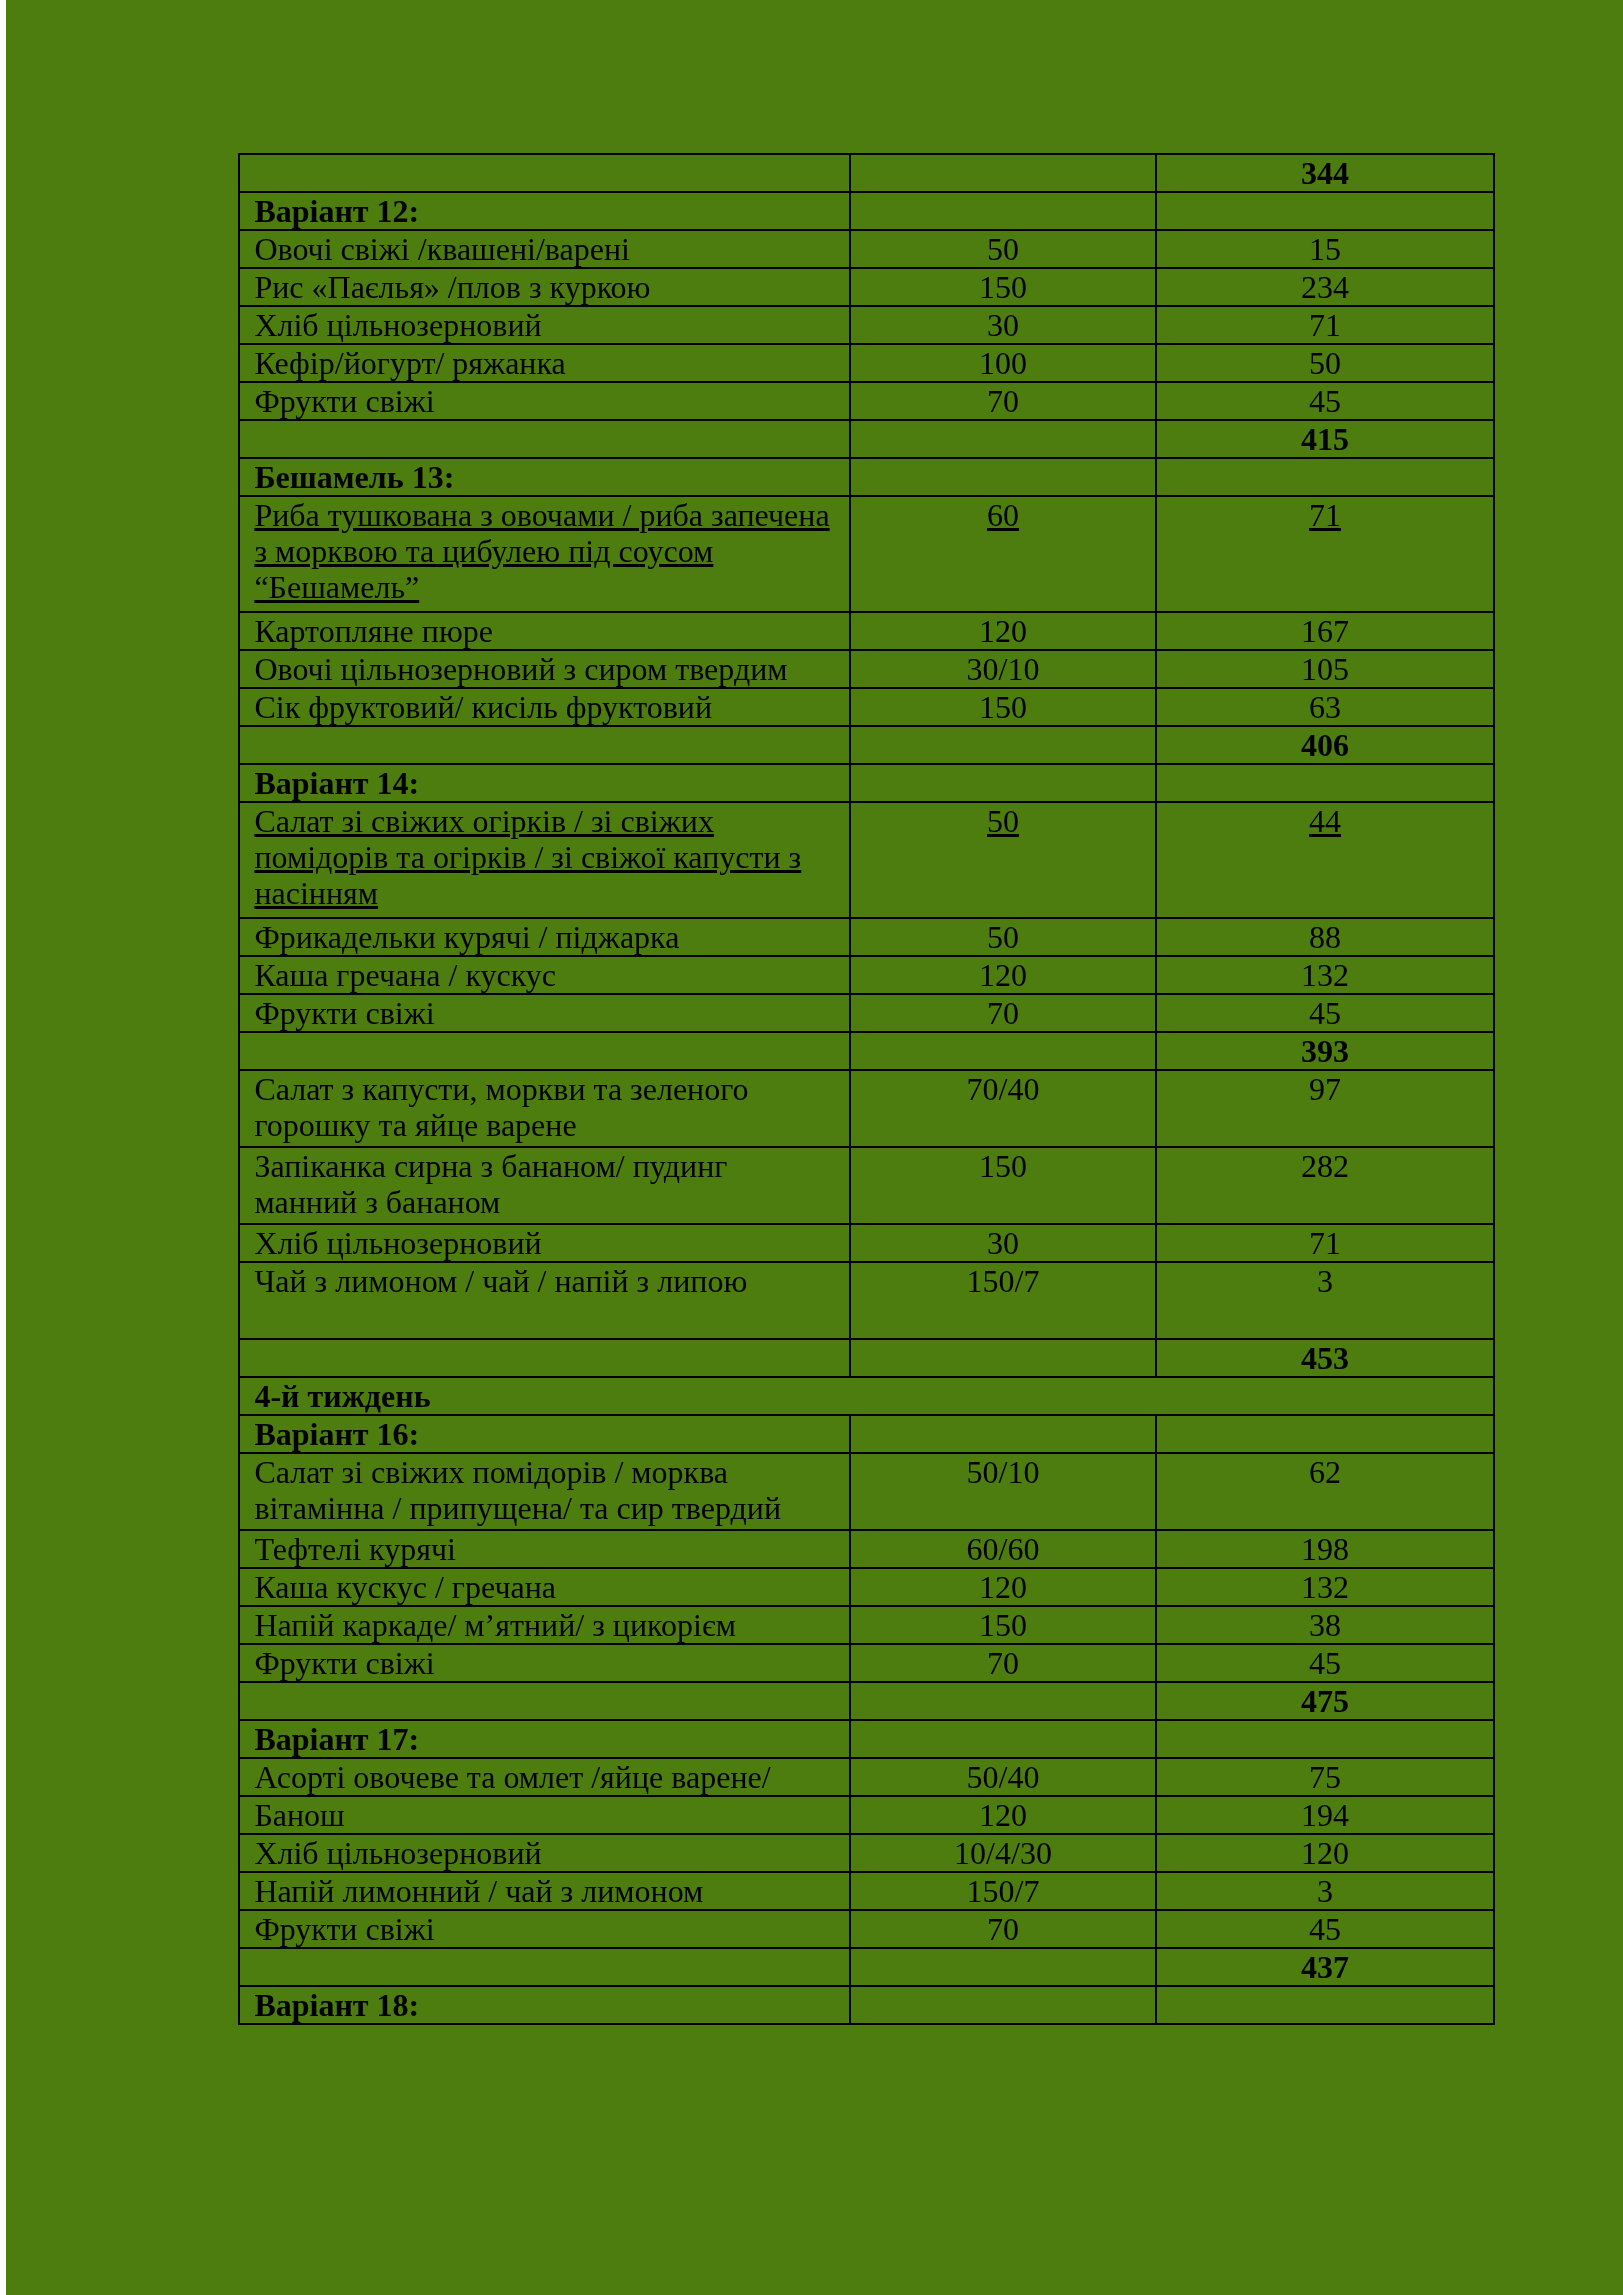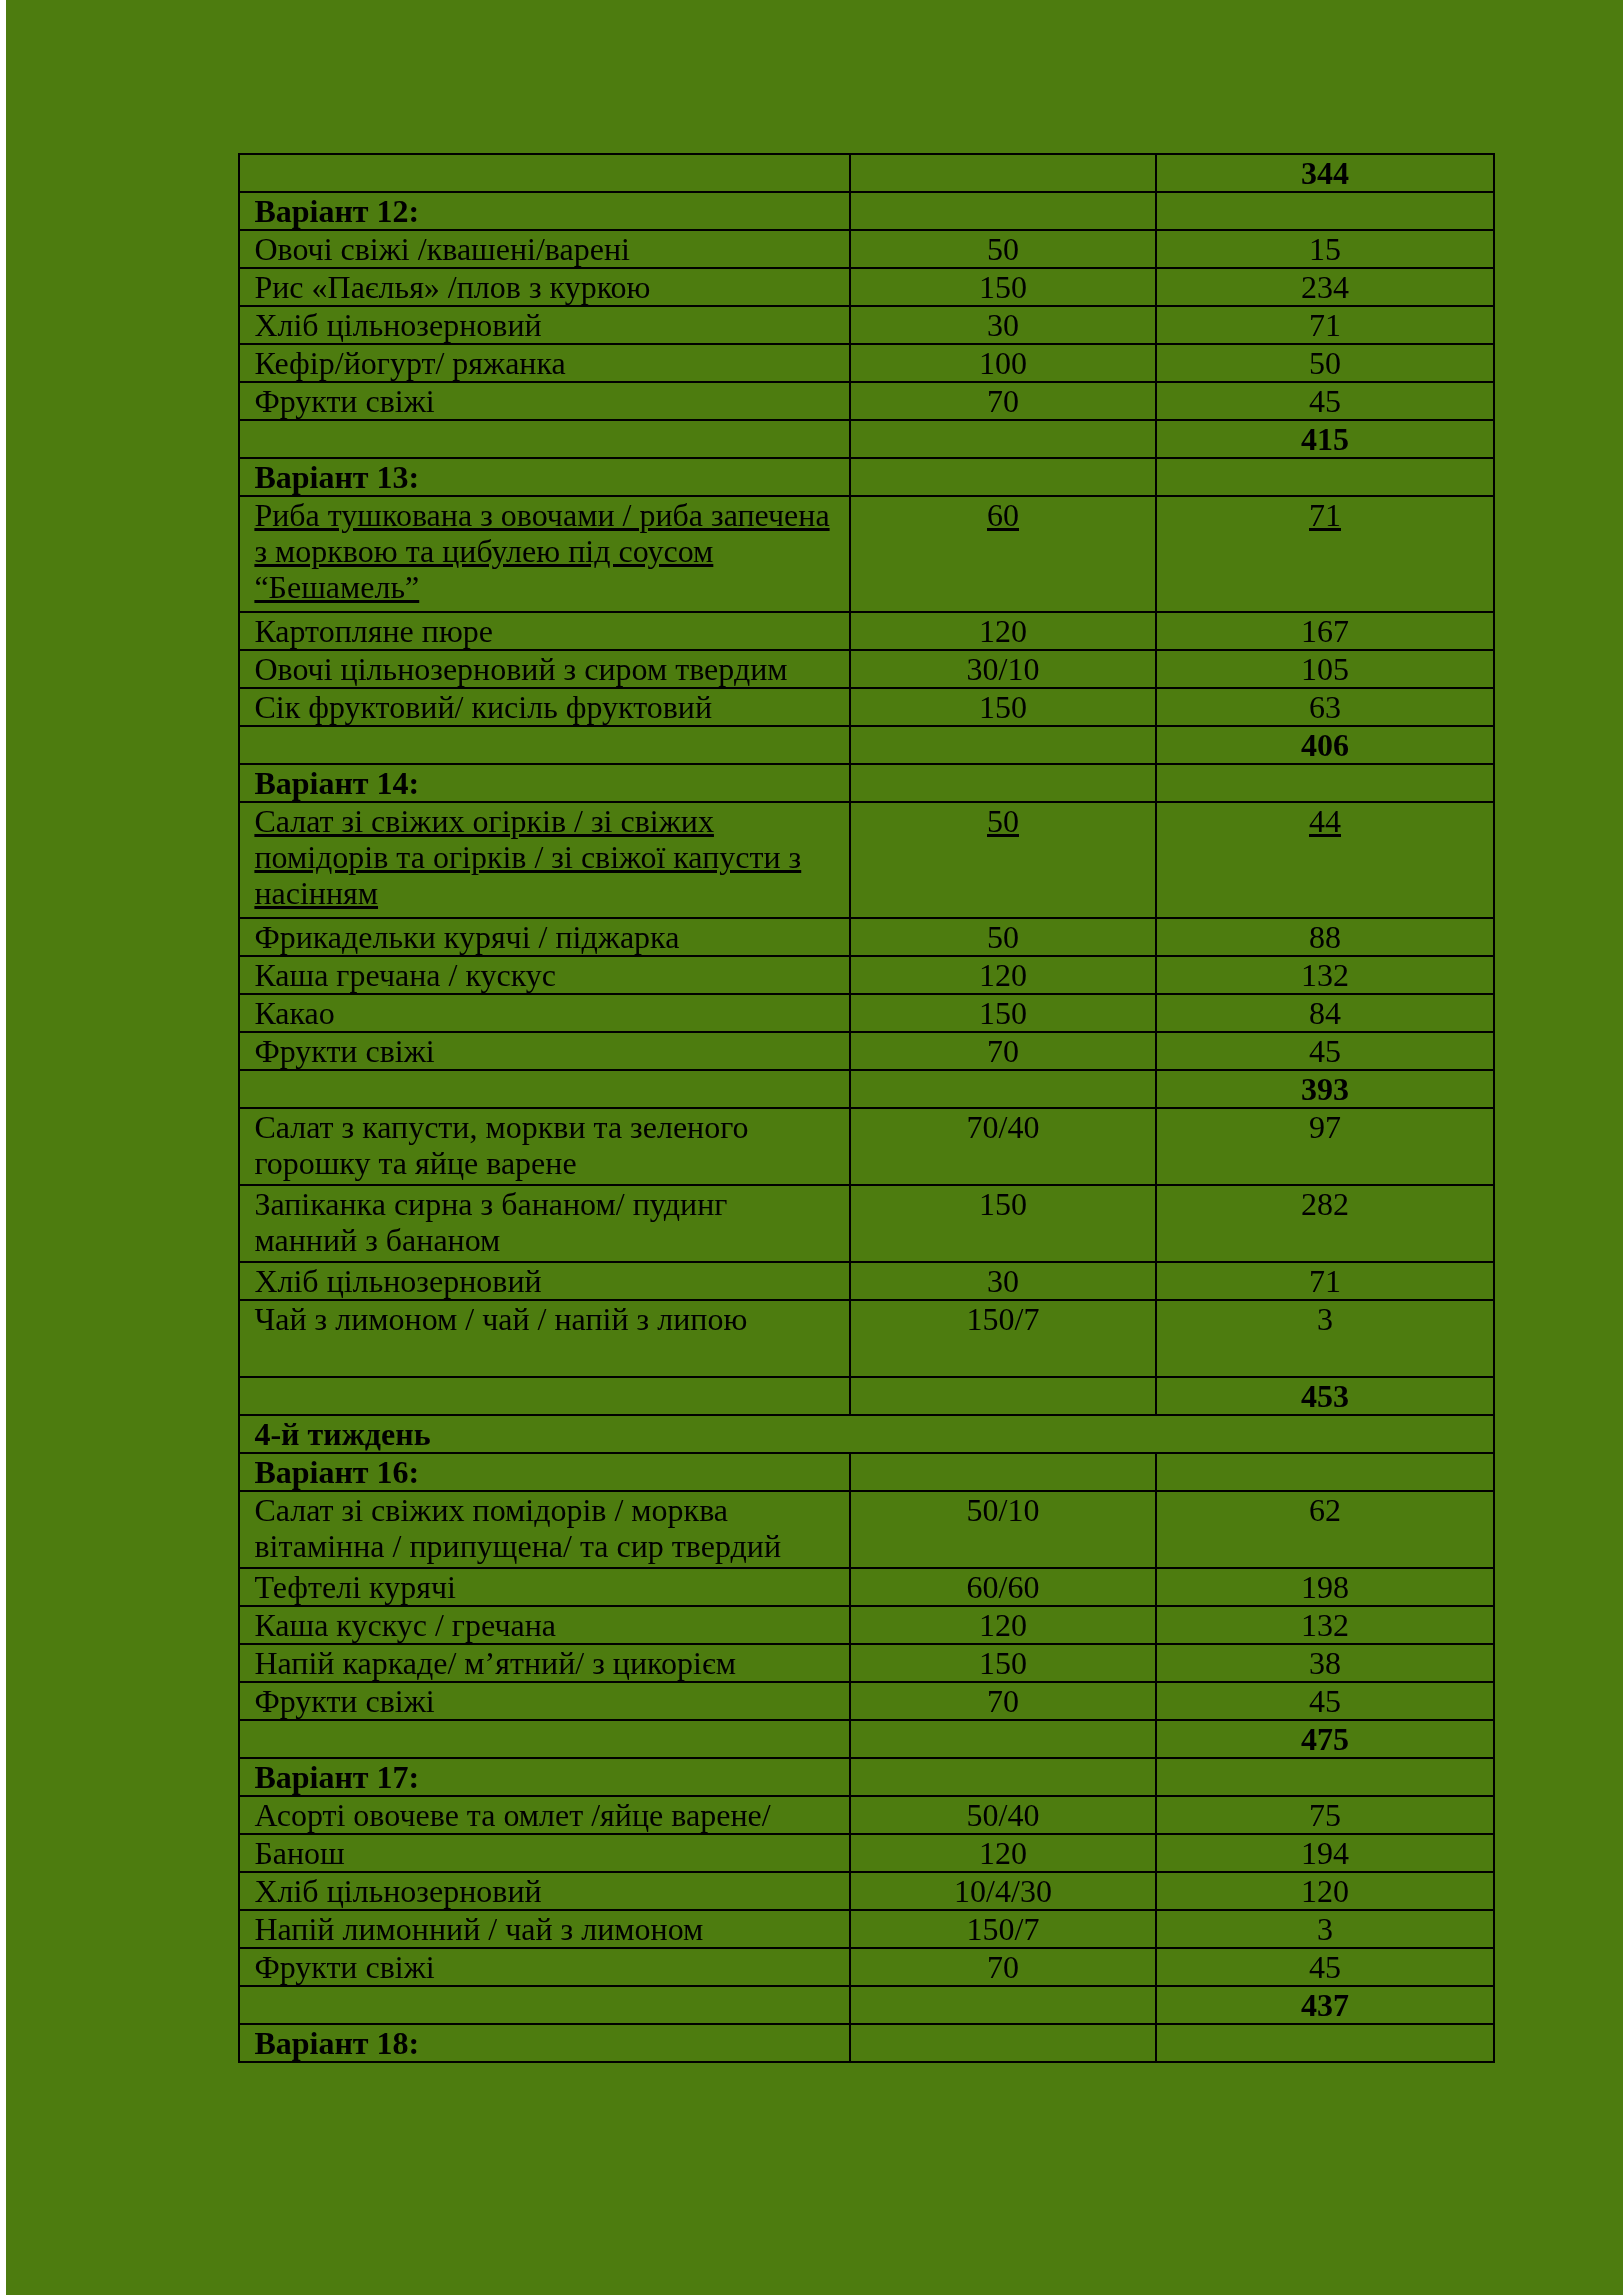--- a/index.html
+++ b/index.html
@@ -79,21 +79,21 @@
           <td class="">Фрукти  свіжі</td>
           <td class="num ">70</td>
           <td class="num ">45</td>
         </tr>
         <tr>
           <td class=""></td>
           <td class="num "></td>
           <td class="num  bold">415</td>
         </tr>
         <tr>
-          <td class="bold ">Варіант 13:</td>
+          <td class="bold ">Бешамель 13:</td>
           <td class="num "></td>
           <td class="num "></td>
         </tr>
         <tr>
           <td class="l3">Риба тушкована з овочами / риба запечена з морквою та цибулею під соусом “Бешамель”</td>
           <td class="num l3">60</td>
           <td class="num l3">71</td>
         </tr>
         <tr>
           <td class="">Картопляне пюре</td>
@@ -127,25 +127,20 @@
         </tr>
         <tr>
           <td class="">Фрикадельки  курячі /  піджарка</td>
           <td class="num ">50</td>
           <td class="num ">88</td>
         </tr>
         <tr>
           <td class="">Каша гречана / кускус</td>
           <td class="num ">120</td>
           <td class="num ">132</td>
-        </tr>
-        <tr>
-          <td class="">Какао</td>
-          <td class="num ">150</td>
-          <td class="num ">84</td>
         </tr>
         <tr>
           <td class="">Фрукти  свіжі</td>
           <td class="num ">70</td>
           <td class="num ">45</td>
         </tr>
         <tr>
           <td class=""></td>
           <td class="num "></td>
           <td class="num  bold">393</td>

